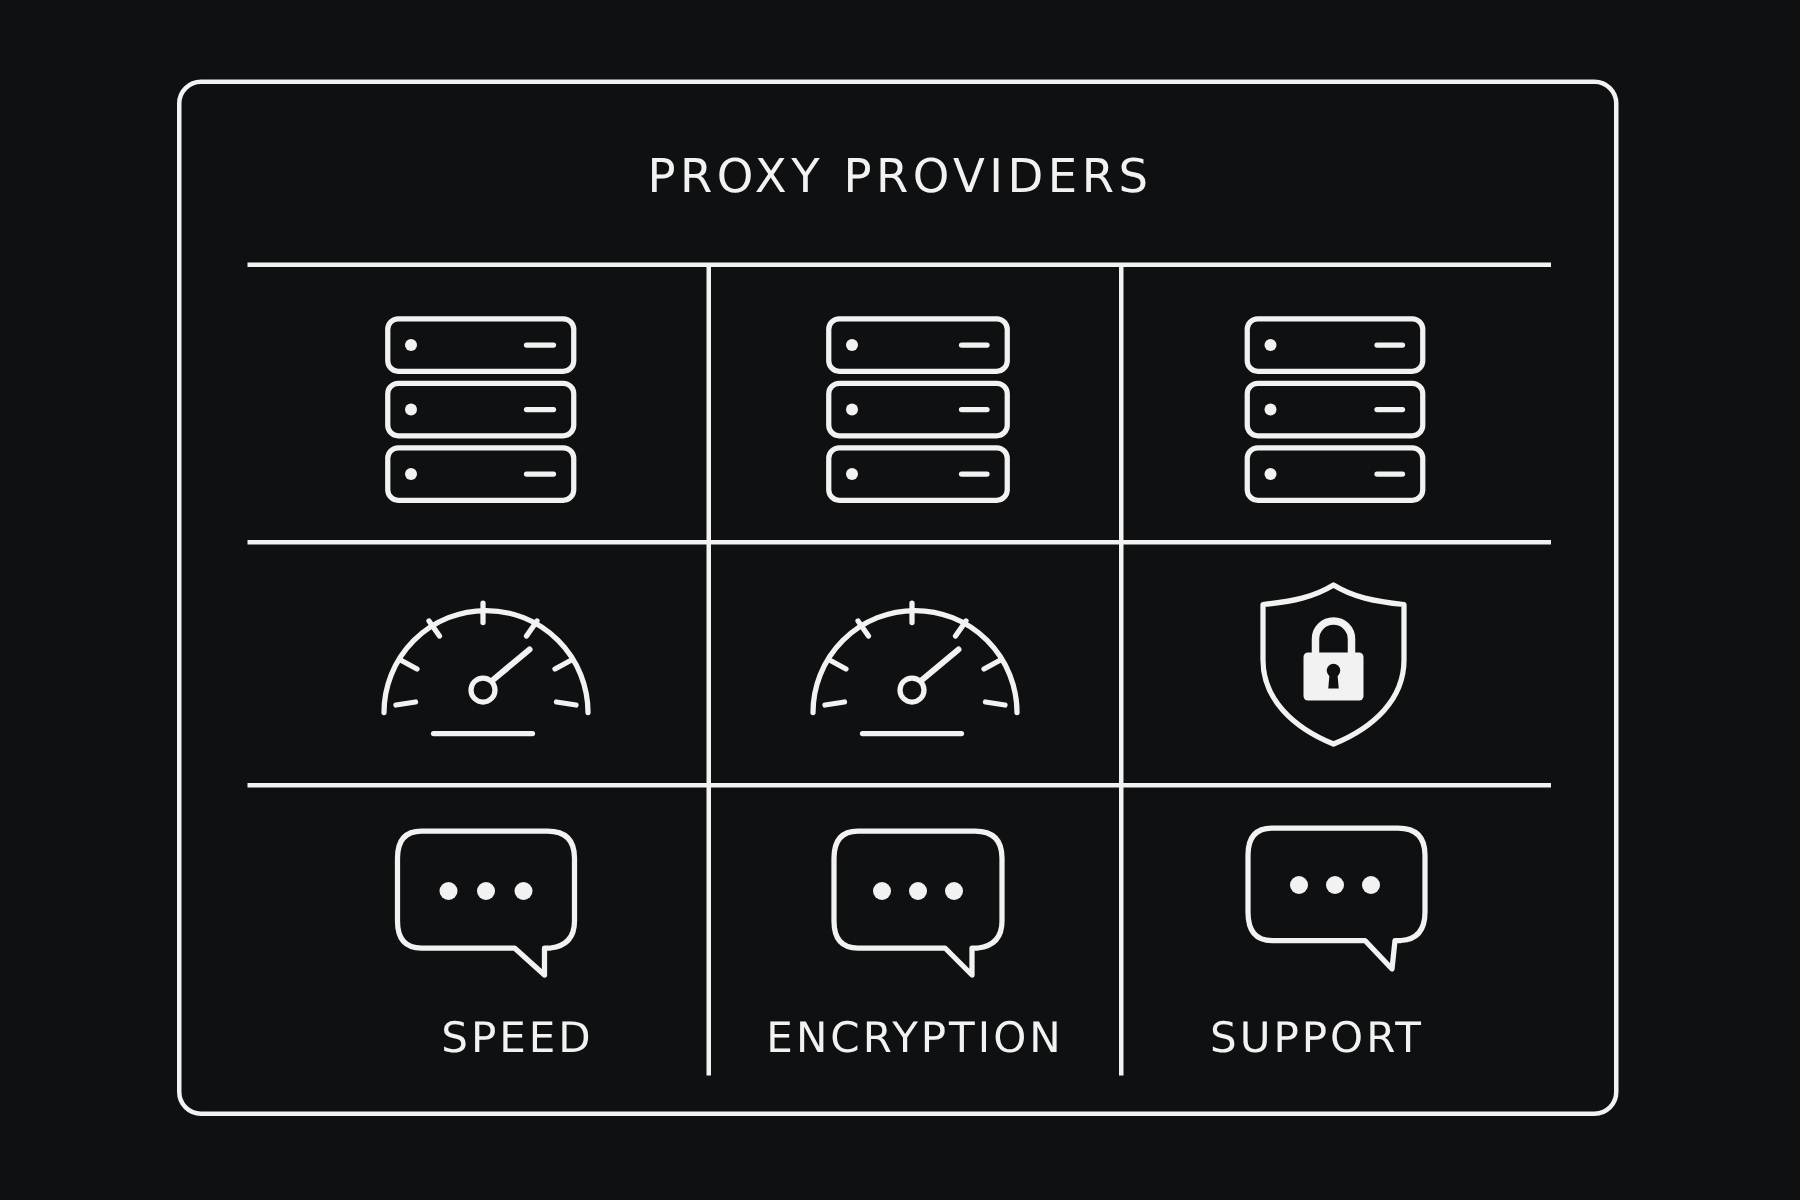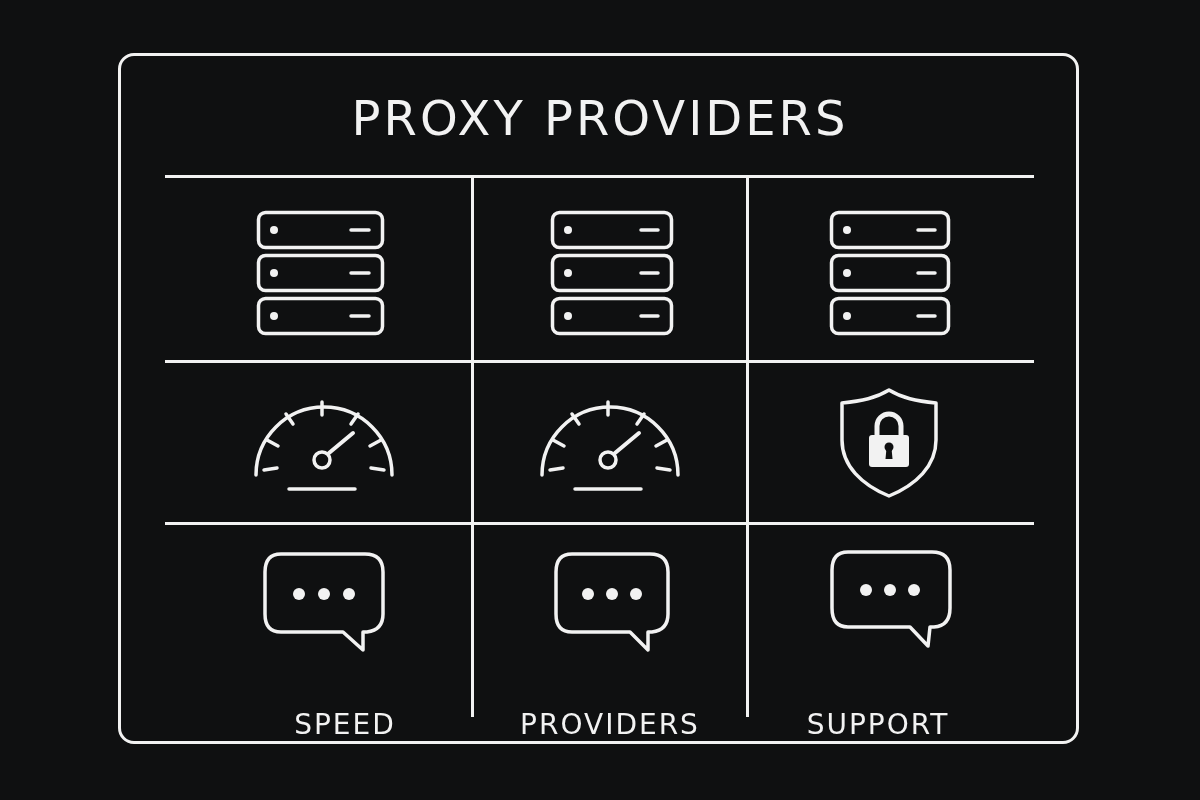--- a/index.html
+++ b/index.html
@@ -1,26 +1,26 @@
 <!DOCTYPE html>
 <html><head>
 <meta charset="utf-8">
 <style>
   html, body { margin:0; padding:0; }
   body { width:1200px; height:800px; background:#0f1011; position:relative; overflow:hidden;
          font-family:"DejaVu Sans","Liberation Sans",sans-serif; color:#f2f2f2; }
   .frame { position:absolute; left:118px; top:53px; width:961px; height:691px;
            border:3px solid #f2f2f2; border-radius:16px; box-sizing:border-box; }
   .title { position:absolute; left:0; width:1200px; top:88px; text-align:center;
-           font-size:48px; letter-spacing:3px; font-weight:400; color:#f2f2f2; line-height:60px; }
+           font-size:31px; letter-spacing:3px; font-weight:400; color:#f2f2f2; line-height:60px; }
   .hline { position:absolute; height:3px; background:#f2f2f2; left:165px; width:869px; }
   .vline { position:absolute; width:3px; background:#f2f2f2; top:176px; height:541px; }
   .icon { position:absolute; }
   .label { position:absolute; top:674px; font-size:28px; letter-spacing:2px; text-align:center;
-           line-height:36px; color:#f2f2f2;margin-top:33px; }
+           line-height:36px; color:#f2f2f2; }
   svg { overflow:visible; }
 </style>
 </head>
 <body>
 
 <div class="frame"></div>
 
 <div class="title">PROXY PROVIDERS</div>
 
 <div class="hline" style="top:175px"></div>
@@ -132,14 +132,14 @@
 <svg class="icon" style="left:830px;top:550px" width="122" height="104">
   <path d="M18 2 L102 2 Q120 2 120 20 L120 58 Q120 76 104 77 L100 77 L98 96 L80 77 L18 77 Q2 77 2 58 L2 20 Q2 2 18 2 Z" fill="none" stroke="#f2f2f2" stroke-width="3.5" stroke-linejoin="round"></path>
   <g fill="#f2f2f2">
       <circle cx="36" cy="40" r="6"></circle>
       <circle cx="60" cy="40" r="6"></circle>
       <circle cx="84" cy="40" r="6"></circle>
     </g>
 </svg>
 
 <div class="label" style="left:225px;width:240px">SPEED</div>
-<div class="label" style="left:490px;width:240px">PROVIDERS</div>
+<div class="label" style="left:490px;width:240px">ENCRYPTION</div>
 <div class="label" style="left:758px;width:240px">SUPPORT</div>
 
 </body></html>

